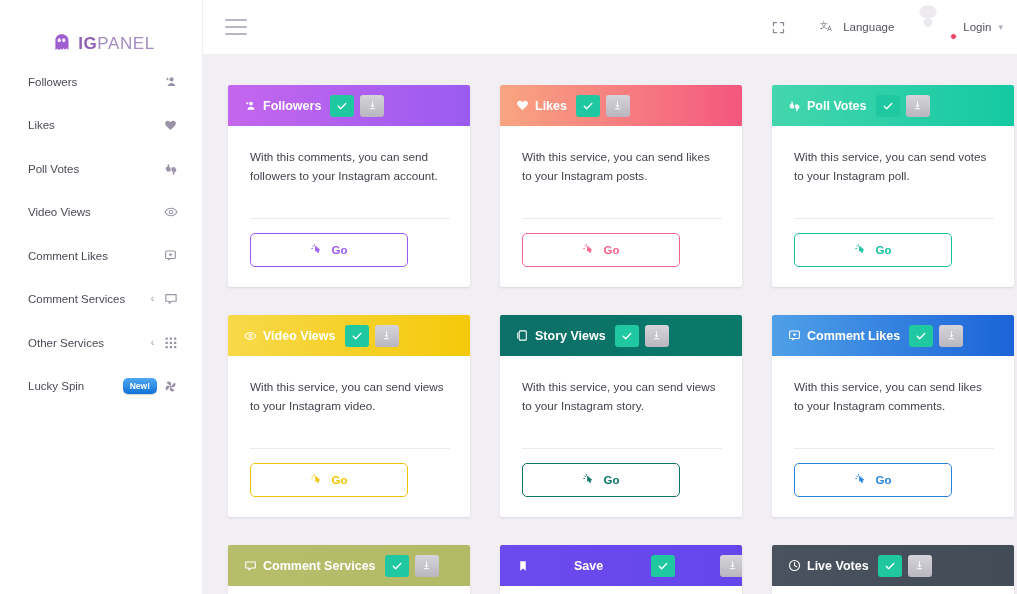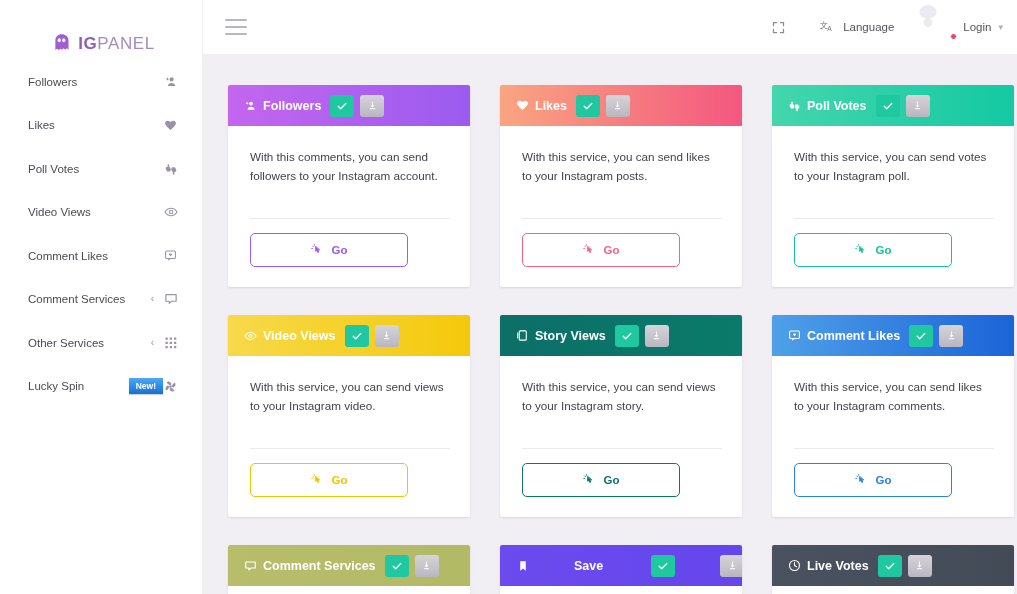--- a/index.html
+++ b/index.html
@@ -32,21 +32,21 @@
     display: flex; align-items: center;
     height: 43.5px; padding: 0 24px 0 28px;
     cursor: pointer; position: relative;
   }
   .nav-label {
     font-size: 11.5px; color: #4a4a55; flex: 1 1 auto; white-space: nowrap;
   }
   .nav-badge {
     font-size: 8.5px; font-weight: 700; color: #fff;
     background: linear-gradient(180deg,#4fa8f5 0%,#1272d6 100%);
-    border-radius: 0; padding: 3px 7px 3px 7px; 
+    border-radius: 5px; padding: 3px 7px 3px 7px; margin-right: 6px;
     box-shadow: 0 1px 1px rgba(0,0,0,.18);
   }
   .nav-caret { font-size: 10px; color: #9b93a8; margin-right: 9px; line-height: 1; }
   .nav-ico { width: 15px; height: 15px; flex: 0 0 15px; display: flex; align-items: center; justify-content: center; }
   .nav-ico svg { display: block; }
 
   
   .main { flex: 1 1 auto; height: 594px; display: flex; flex-direction: column; min-width: 0; }
   .topbar {
     height: 54px; flex: 0 0 54px; background: #fff;

